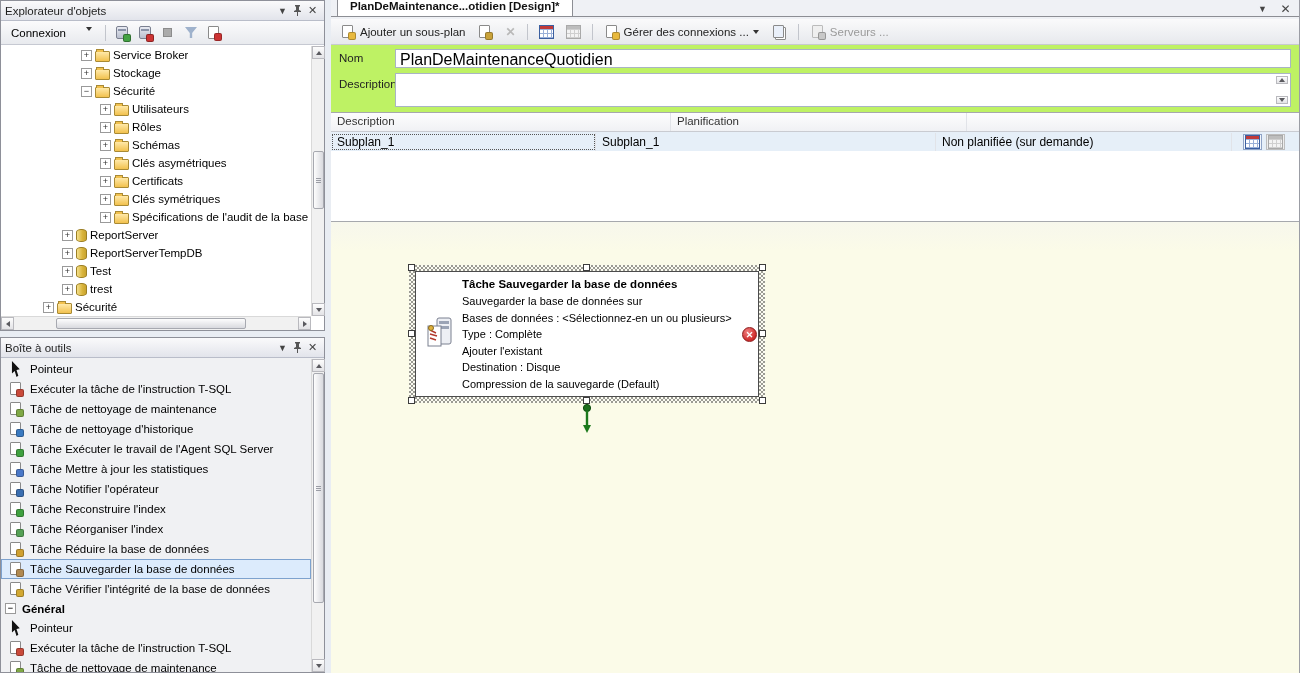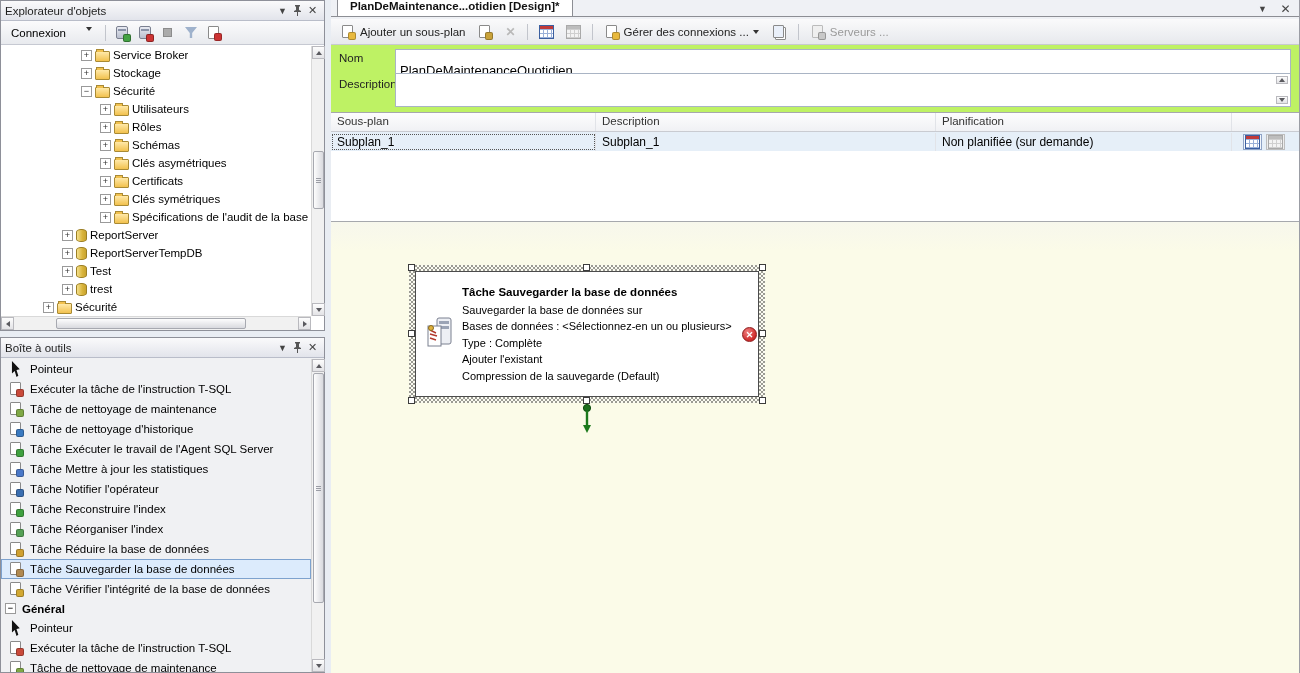--- a/index.html
+++ b/index.html
@@ -67,21 +67,21 @@
   .cal{width:15px;height:14px;border:1px solid #3B5FA0;background:
        linear-gradient(#C03A3A 0 3px,transparent 3px),
        repeating-linear-gradient(90deg,transparent 0 3px,#9AB0D8 3px 4px),
        repeating-linear-gradient(transparent 0 3px,#9AB0D8 3px 4px),#fff;}
   .cal.dis{border-color:#A9A9A9;background:
        linear-gradient(#BDBDBD 0 3px,transparent 3px),
        repeating-linear-gradient(90deg,transparent 0 3px,#CFCFCF 3px 4px),
        repeating-linear-gradient(transparent 0 3px,#CFCFCF 3px 4px),#F3F3F3;}
   .fields{position:absolute;top:45px;left:0;right:0;height:67px;background:#bef264;}
   .flabel{position:absolute;left:8px;font-size:11.5px;color:#222;}
-  .fbox{position:absolute;left:64px;right:8px;background:#fff;border:1px solid #A9B4C4;font-size:13px;padding:13px 4px;color:#000;}
+  .fbox{position:absolute;left:64px;right:8px;background:#fff;border:1px solid #A9B4C4;font-size:16px;padding:1px 4px;color:#000;}
   .spin{position:absolute;right:1px;top:1px;bottom:1px;width:14px;display:flex;flex-direction:column;justify-content:space-between;padding:1px;}
   .spin div{height:8px;background:linear-gradient(#FDFDFD,#E3E3E6);border:1px solid #B9B9BE;display:flex;align-items:center;justify-content:center;}
   
   .grid{position:absolute;top:112px;left:0;right:0;height:110px;background:#fff;border-top:1px solid #A6A8AD;border-bottom:1px solid #A6A8AD;}
   .ghead{display:flex;height:19px;border-bottom:1px solid #C9CBD1;background:linear-gradient(#FDFDFD,#F0F1F4);font-size:11.5px;color:#333;}
   .gcell{padding:2px 6px;border-right:1px solid #E1E3E8;white-space:nowrap;overflow:hidden;}
   .c1{width:265px;}.c2{width:340px;}.c3{width:296px;}.c4{flex:1;display:flex;align-items:center;justify-content:flex-end;gap:4px;padding-right:14px;}
   .grow{display:flex;height:19px;background:#E6EFF8;font-size:12px;color:#000;align-items:center;}
   .grow .c1{outline:1px dotted #555;outline-offset:-2px;}
   .calbtn{width:19px;height:16px;border:1px solid #8FA3C6;background:#F2F6FB;display:flex;align-items:center;justify-content:center;}
@@ -439,21 +439,20 @@
           </div>
         <div>
             <span class="tri-d"></span>
           </div>
       </span>
     </div>
   </div>
 
   <div class="grid">
     <div class="ghead">
-      <div class="gcell c1">Sous-plan</div>
       <div class="gcell c2">Description</div>
       <div class="gcell c3">Planification</div>
       <div class="gcell c4" style="border-right:none;"></div>
     </div>
     <div id="gridrows">
         <div class="grow">
           <span class="gcell c1">Subplan_1</span>
           <span class="gcell c2">Subplan_1</span>
           <span class="gcell c3">Non planifiée (sur demande)</span>
           <span class="gcell c4" style="border-right: none;">
@@ -491,20 +490,21 @@
             <circle cx="7" cy="12" r="2.5" fill="#E0B23C" stroke="#8A6A1E"></circle>
           </svg>
         </div>
         <div class="tb-text">
           <div class="tb-title">Tâche Sauvegarder la base de données</div>
           <div id="tasklines">
               <div>Sauvegarder la base de données sur</div>
               <div>Bases de données : &lt;Sélectionnez-en un ou plusieurs&gt;</div>
               <div>Type : Complète</div>
               <div>Ajouter l'existant</div>
+              <div>Destination : Disque</div>
               <div>Compression de la sauvegarde (Default)</div>
             </div>
         </div>
       </div>
       <div class="erricon">✕</div>
     </div>
     <div class="connector">
       <svg width="12" height="30" viewBox="0 0 12 30">
         <circle cx="6" cy="4" r="3.6" fill="#1C6E1C" stroke="#0E4D0E"></circle>
         <line x1="6" y1="7" x2="6" y2="22" stroke="#1C7A1C" stroke-width="2.4"></line>

